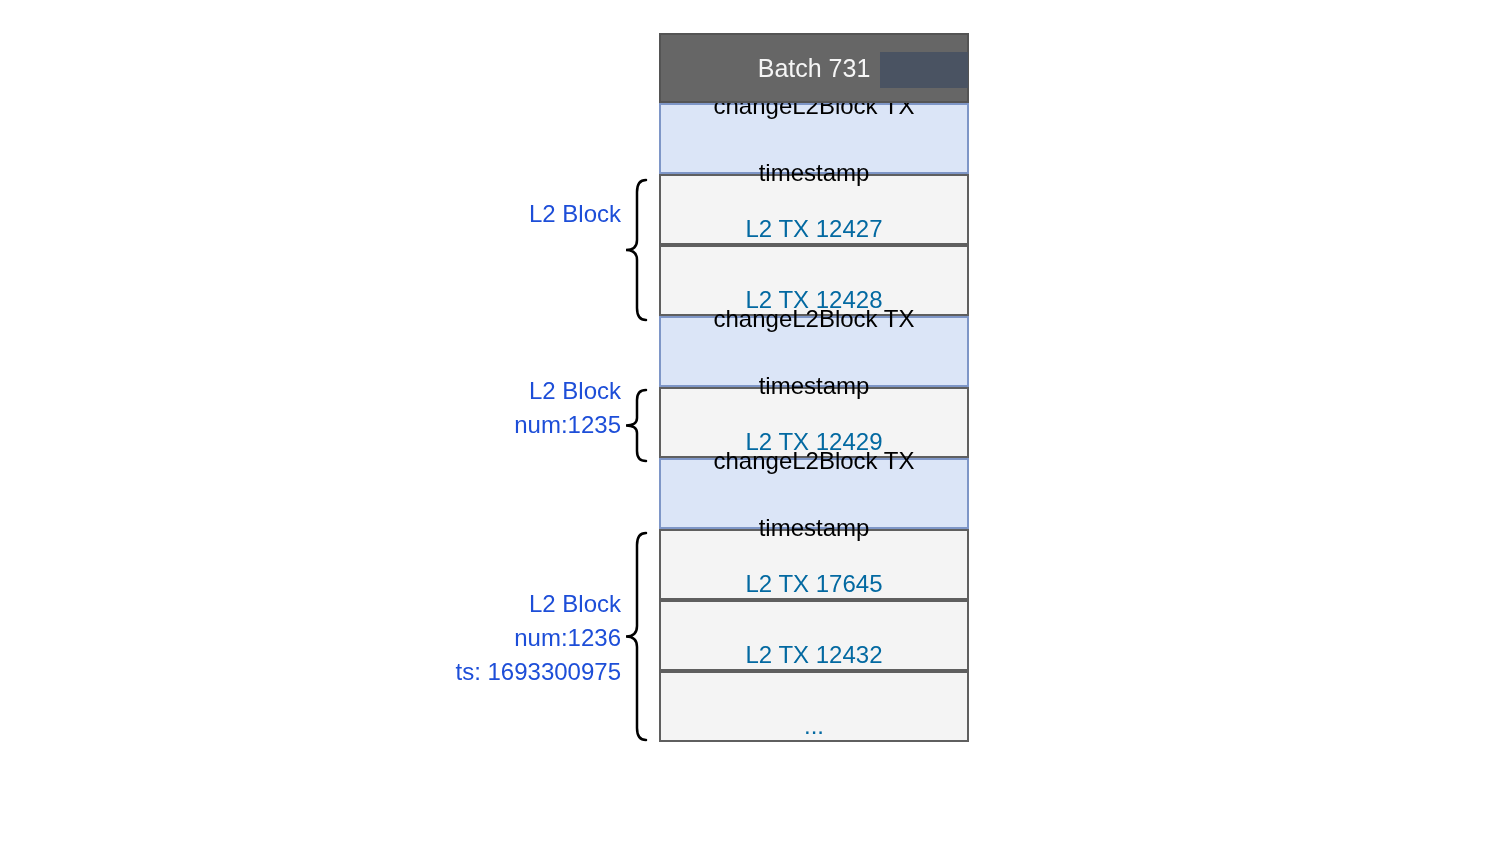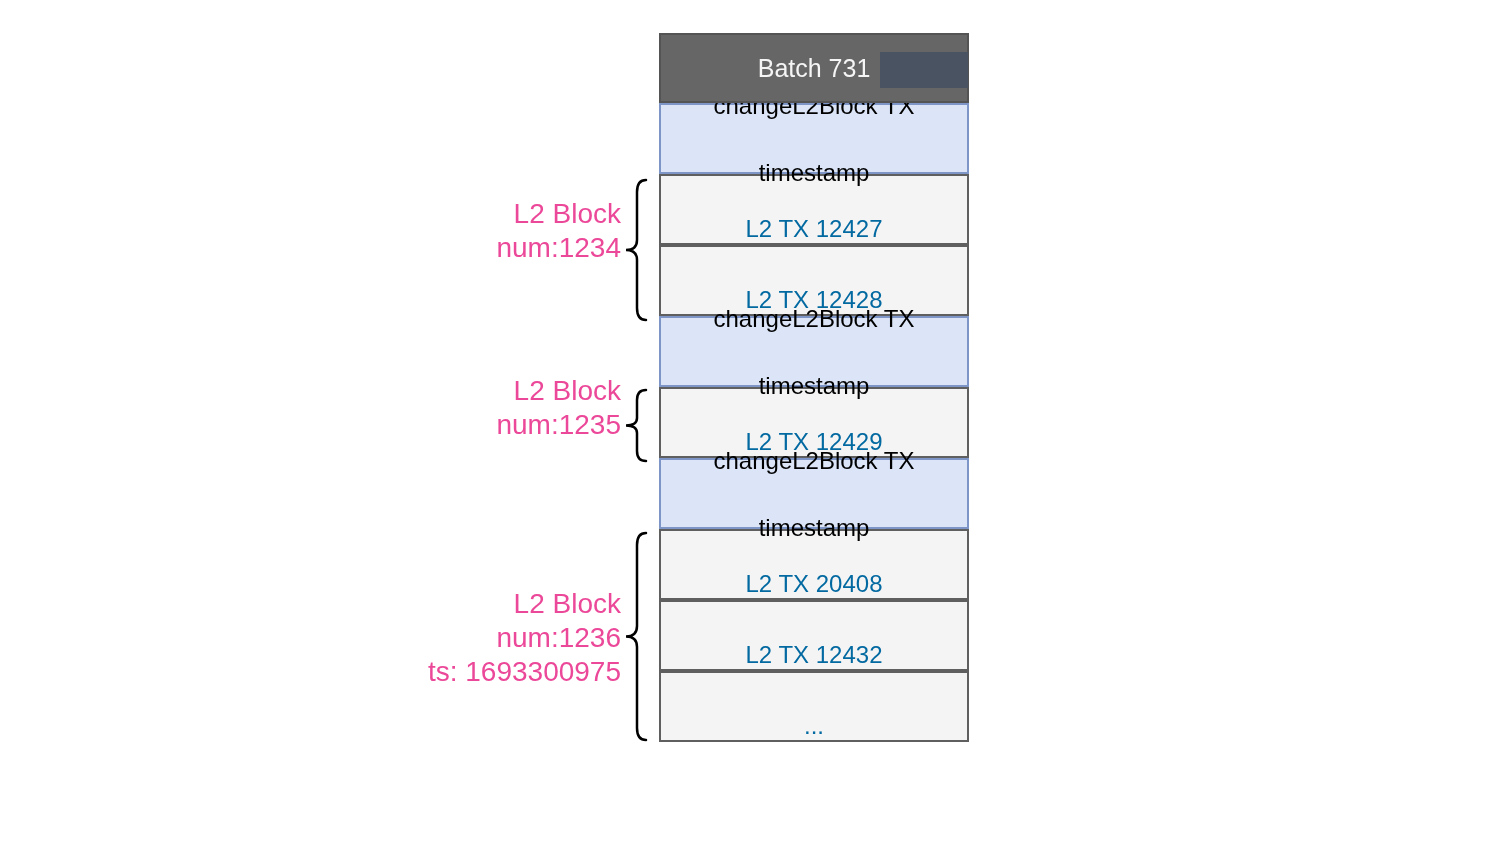--- a/index.html
+++ b/index.html
@@ -19,41 +19,40 @@
   .row {
     box-sizing:border-box; height:71px; width:310px;
     display:flex; flex-direction:column; align-items:center; justify-content:center;
     font-size:24px; text-align:center;gap:36px;
   }
   .row-change { background:#dbe5f7; border:2px solid #7e96c7; color:#000000; line-height:31px; }
   .row-tx { background:#f4f4f4; border:2px solid #5f5f5f; color:#0369a1;justify-content:flex-end; }
   
   .block-label {
     position:absolute; left:376px; width:245px; text-align:right;
-    font-size:28px; line-height:34px; color:#ec4899;
+    font-size:24px; line-height:34px; color:#1d4ed8;
   }
   .block-label-1 { top:197px; }
   .block-label-2 { top:374px; }
   .block-label-3 { top:587px; }
   
   .brace { position:absolute; left:622px; width:28px; }
   .brace-1 { top:178px; height:144px; }
   .brace-2 { top:388px; height:75px; }
   .brace-3 { top:531px; height:211px; }
   .brace svg { display:block; width:100%; height:100%; }
   .brace path { fill:none; stroke:#000000; stroke-width:2.5; stroke-linecap:round; }
 </style>
 </head>
 <body>
 
 <div class="canvas">
 
   <div class="block-label block-label-1">
     <div>L2 Block</div>
-    <div>num:1234</div>
   </div>
   <div class="block-label block-label-2">
     <div>L2 Block</div>
     <div>num:1235</div>
   </div>
   <div class="block-label block-label-3">
     <div>L2 Block</div>
     <div>num:1236</div>
     <div>ts: 1693300975</div>
   </div>
@@ -95,21 +94,21 @@
       <span>timestamp</span>
     </div>
     <div class="row row-tx">
       <span>L2 TX 12429</span>
     </div>
     <div class="row row-change">
       <span>changeL2Block TX</span>
       <span>timestamp</span>
     </div>
     <div class="row row-tx">
-      <span>L2 TX 20408</span>
+      <span>L2 TX 17645</span>
     </div>
     <div class="row row-tx">
       <span>L2 TX 12432</span>
     </div>
     <div class="row row-tx">
       <span>...</span>
     </div>
   </div>
 
 </div>

